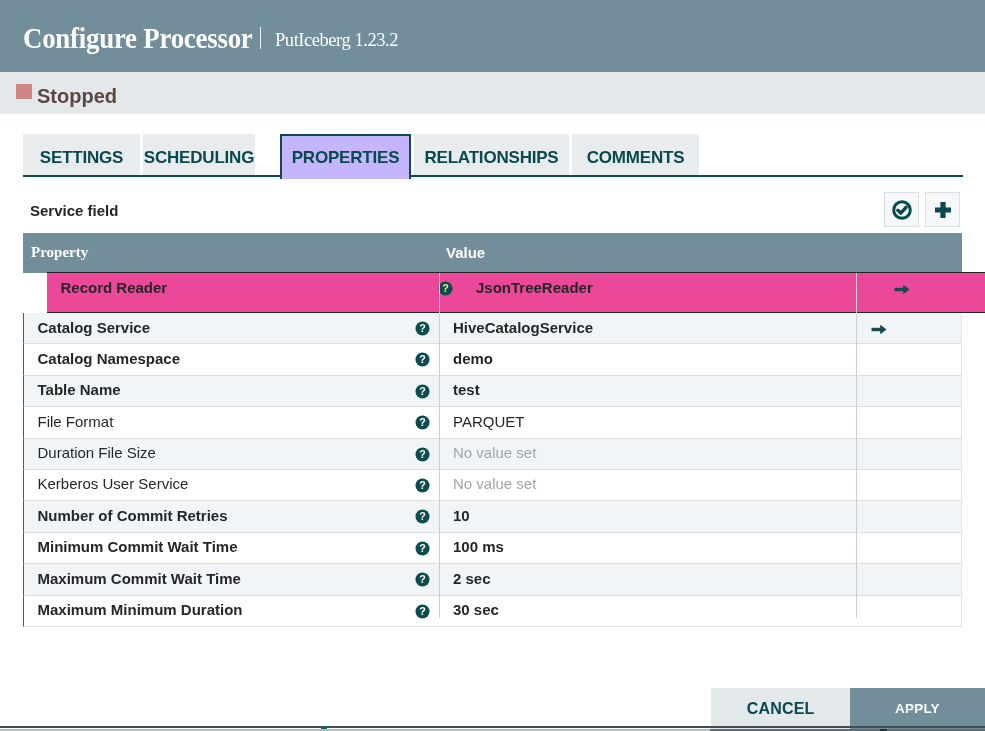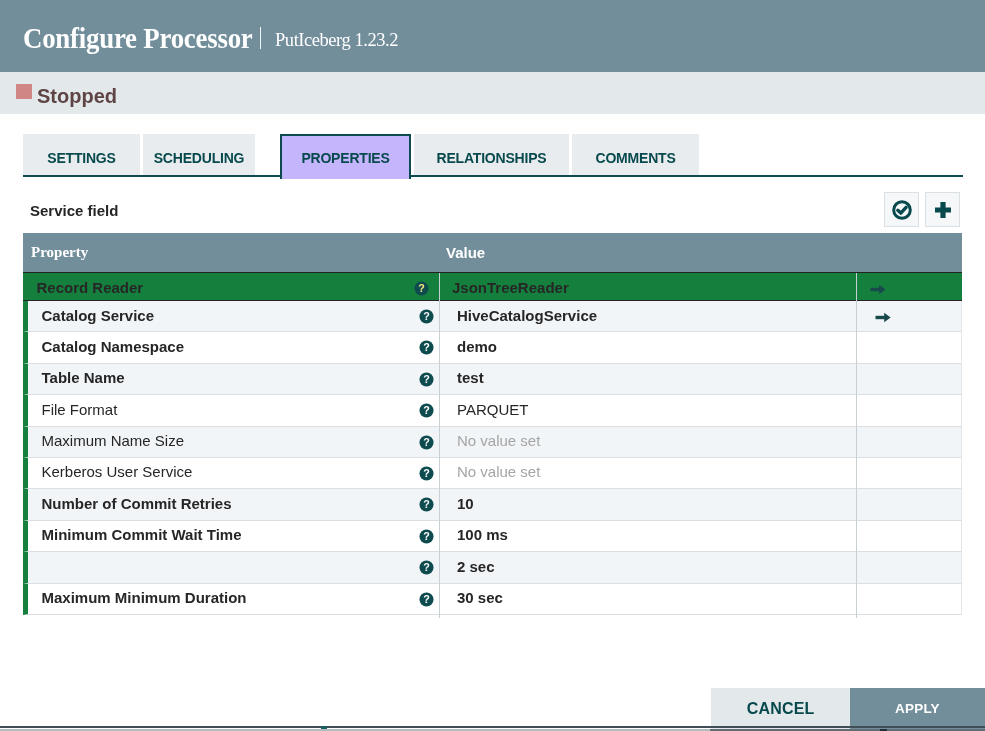--- a/index.html
+++ b/index.html
@@ -17,21 +17,21 @@
     font-size:18.5px; color:#fff; letter-spacing:-0.45px; }
 
   
   #status { left:0; top:72px; width:985px; height:42px; background:#E3E8EB; }
   #stopsq { left:16px; top:84px; width:16px; height:15px; background:#D18686; }
   #stoptxt { left:37px; top:85px; font-size:20px; font-weight:bold; color:#5E4444; }
 
   
   .tabline { left:23px; top:175px; width:940px; height:2px; background:#0E4B4E; }
   .tab { top:134px; height:41px; background:#E8ECEE; color:#07494C;
-    font-size:14px; font-weight:bold; letter-spacing:-0.2px; text-align:center;
+    font-size:17px; font-weight:bold; letter-spacing:-0.2px; text-align:center;
     line-height:48px; }
   #tab1 { left:23px;  width:117px; }
   #tab2 { left:143px; width:112px; }
   #tab3 { left:280px; width:131px; top:134px; height:45px; background:#c4b5fd;
     border:2px solid #0E4B4E; border-bottom:none; line-height:44px; z-index:3; }
   #tab4 { left:414px; width:155px; }
   #tab5 { left:572px; width:127px; }
 
   
   #reqfield { left:30px; top:202px; font-size:15px; font-weight:bold; color:#262626; }
@@ -41,26 +41,26 @@
   #btnplus { left:925px; }
   .toolbtn svg { position:absolute; left:50%; top:50%; transform:translate(-50%,-50%); }
 
   
   #thead { left:23px; top:233px; width:939px; height:40px; background:#728E9B;
     color:#fff; font-size:15px; font-weight:bold; }
   #thead .p { position:absolute; left:8px; top:11px;font-family:Liberation Serif, serif; }
   #thead .v { position:absolute; left:423px; top:11px; }
   #tbody { left:23px; top:273px; width:939px; }
   .row { position:relative; width:939px; height:31.4px; border-bottom:1px solid #DBDFE2;
-    border-left:5px solid #15803d; border-right:1px solid #E3E7EA;
+    border-left:1px solid #15803d; border-right:1px solid #E3E7EA;
     font-size:15px; color:#262626; }
   .row.odd { background:#ffffff; }
   .row.even { background:#F2F5F7; }
-  .row.sel { background:#15803d; border-top:1px solid #232323;
-    border-bottom:1px solid #232323; height:29px; margin-top:-1px; border-left:none; border-right:none; }
+  .row.sel { background:#ec4899; border-top:1px solid #232323;
+    border-bottom:1px solid #232323; height:41px; margin-top:-1px; border-left:none; border-right:none;margin-left:24px; }
   .row .name { position:absolute; left:13.5px; top:5.5px; }
   .row.req .name, .row.req .val { font-weight:bold; }
   .row .q { position:absolute; left:391px; top:8px; width:15px; height:15px; }
   .row .val { position:absolute; left:429px; top:5.5px; }
   .row .val.unset { color:#A5A5A5; font-weight:normal; }
   .row .arrow { position:absolute; left:847px; top:9.5px; width:16px; height:13px; }
   .vline1 { left:438.5px; top:273px; width:1px; height:345px; background:#C9D0D4; z-index:2; }
   .vline2 { left:855.5px; top:273px; width:1px; height:345px; background:#C9D0D4; z-index:2; }
 
   
@@ -154,21 +154,21 @@
     </div>
     <div class="row odd">
       <span class="name">File Format</span>
       <svg class="q" viewBox="0 0 16 16">
         <circle cx="8" cy="8" r="7.5" fill="#0E4B4E"></circle>
         <text x="8" y="11.9" font-size="11.5" font-weight="bold" fill="#fff" text-anchor="middle" font-family="Liberation Sans">?</text>
       </svg>
       <span class="val">PARQUET</span>
     </div>
     <div class="row even">
-      <span class="name">Maximum Name Size</span>
+      <span class="name">Duration File Size</span>
       <svg class="q" viewBox="0 0 16 16">
         <circle cx="8" cy="8" r="7.5" fill="#0E4B4E"></circle>
         <text x="8" y="11.9" font-size="11.5" font-weight="bold" fill="#F2F5F7" text-anchor="middle" font-family="Liberation Sans">?</text>
       </svg>
       <span class="val unset">No value set</span>
     </div>
     <div class="row odd">
       <span class="name">Kerberos User Service</span>
       <svg class="q" viewBox="0 0 16 16">
         <circle cx="8" cy="8" r="7.5" fill="#0E4B4E"></circle>
@@ -186,20 +186,21 @@
     </div>
     <div class="row odd req">
       <span class="name">Minimum Commit Wait Time</span>
       <svg class="q" viewBox="0 0 16 16">
         <circle cx="8" cy="8" r="7.5" fill="#0E4B4E"></circle>
         <text x="8" y="11.9" font-size="11.5" font-weight="bold" fill="#fff" text-anchor="middle" font-family="Liberation Sans">?</text>
       </svg>
       <span class="val">100 ms</span>
     </div>
     <div class="row even req">
+      <span class="name">Maximum Commit Wait Time</span>
       <svg class="q" viewBox="0 0 16 16">
         <circle cx="8" cy="8" r="7.5" fill="#0E4B4E"></circle>
         <text x="8" y="11.9" font-size="11.5" font-weight="bold" fill="#F2F5F7" text-anchor="middle" font-family="Liberation Sans">?</text>
       </svg>
       <span class="val">2 sec</span>
     </div>
     <div class="row odd req">
       <span class="name">Maximum Minimum Duration</span>
       <svg class="q" viewBox="0 0 16 16">
         <circle cx="8" cy="8" r="7.5" fill="#0E4B4E"></circle>

